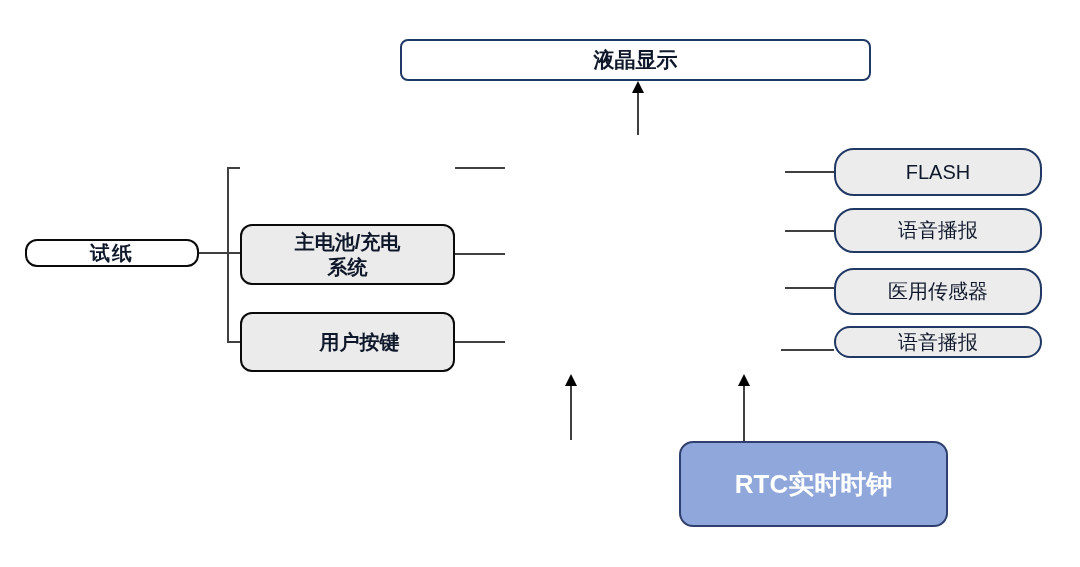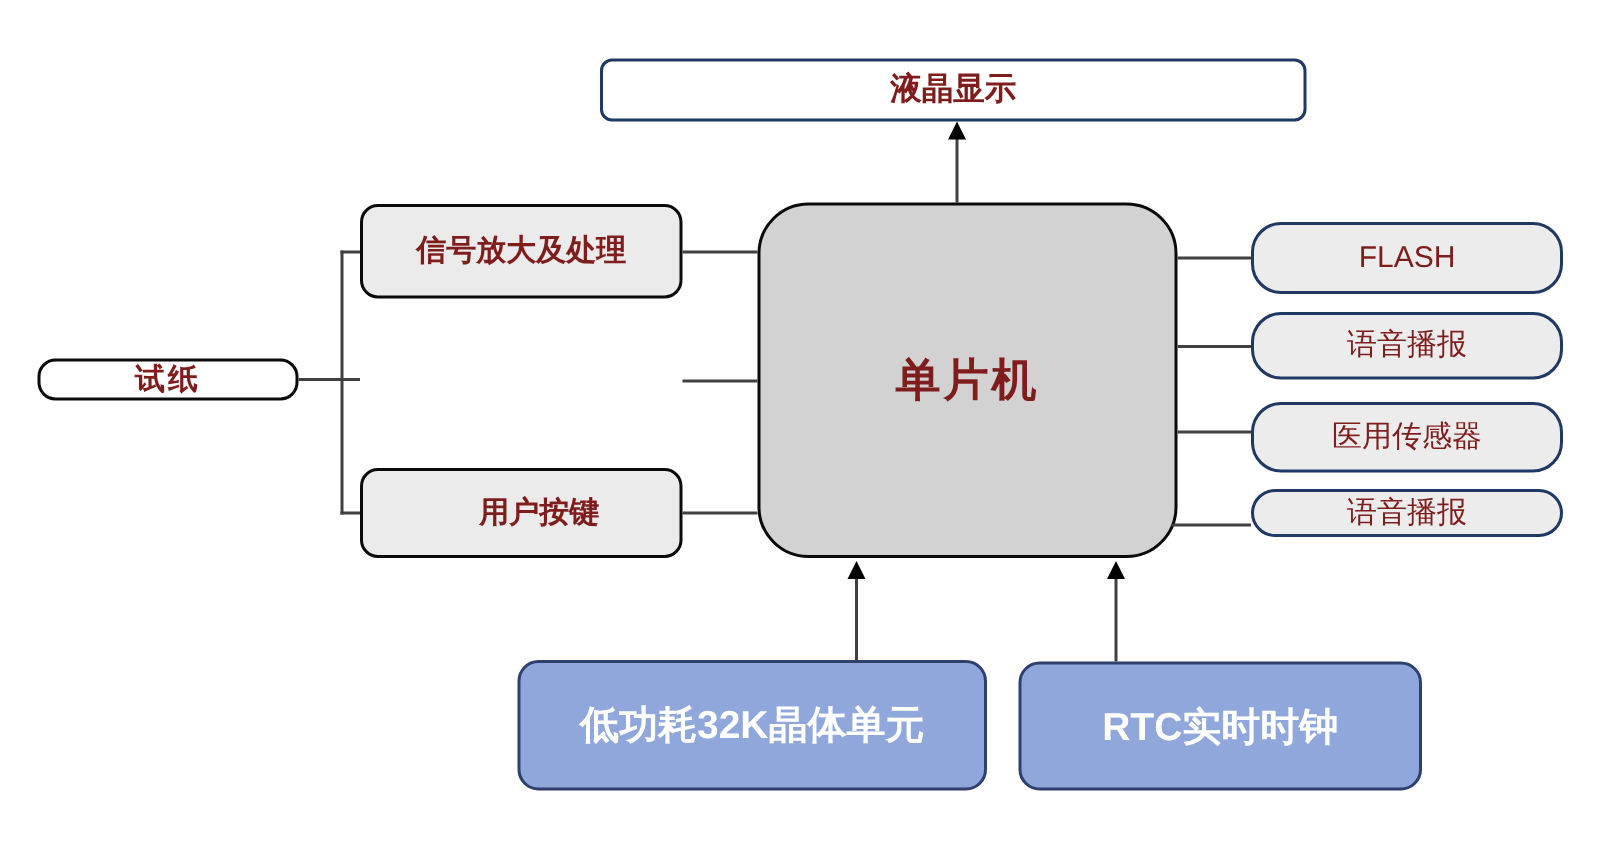--- a/index.html
+++ b/index.html
@@ -9,21 +9,21 @@
     background:#ffffff;
     font-family:"Liberation Sans","DejaVu Sans",sans-serif;
     overflow:hidden;
   }
   .node{
     position:absolute;
     display:flex;align-items:center;justify-content:center;
     box-sizing:border-box;
     text-align:center;
     white-space:pre-line;
-    color:#7f1d1d;
+    color:#0f172a;
     line-height:1.25;
   }
   .lcd{
     left:400px;top:39px;width:471px;height:42px;
     background:#ffffff;border:2px solid #1f3864;border-radius:8px;
     font-weight:bold;font-size:21px;
   }
   .mcu{
     left:505px;top:135px;width:280px;height:237px;
     background:#d2d2d2;border:2px solid #0a0a0a;border-radius:34px;
@@ -69,51 +69,46 @@
 </style>
 </head>
 <body>
 
 <div id="canvas">
 
   <div class="node lcd">
     <span>液晶显示</span>
   </div>
 
-  <div class="node mcu">
-    <span>单片机</span>
-  </div>
 
   <div class="node testpaper">
     <span>试纸</span>
   </div>
 
-  <div class="node leftbox lb0">
-    <span>信号放大及处理</span>
+  <div class="node leftbox lb1">
+    <span>主电池/充电
+系统</span>
   </div>
   <div class="node leftbox lb2">
     <span>用户按键</span>
   </div>
 
   <div class="node rightbox rb0">
     <span>FLASH</span>
   </div>
   <div class="node rightbox rb1">
     <span>语音播报</span>
   </div>
   <div class="node rightbox rb2">
     <span>医用传感器</span>
   </div>
   <div class="node rightbox rb3">
     <span>语音播报</span>
   </div>
 
-  <div class="node bluebox bb0">
-    <span>低功耗32K晶体单元</span>
-  </div>
   <div class="node bluebox bb1">
     <span>RTC实时时钟</span>
   </div>
 
   <div class="hline" style="left:199px;top:252px;width:41px;"></div>
   <div class="vline" style="left:227px;top:167px;height:176px;"></div>
   <div class="hline" style="left:227px;top:167px;width:13px;"></div>
   <div class="hline" style="left:227px;top:341px;width:13px;"></div>
 
   <div class="hline" style="left:455px;top:167px;width:50px;"></div>

